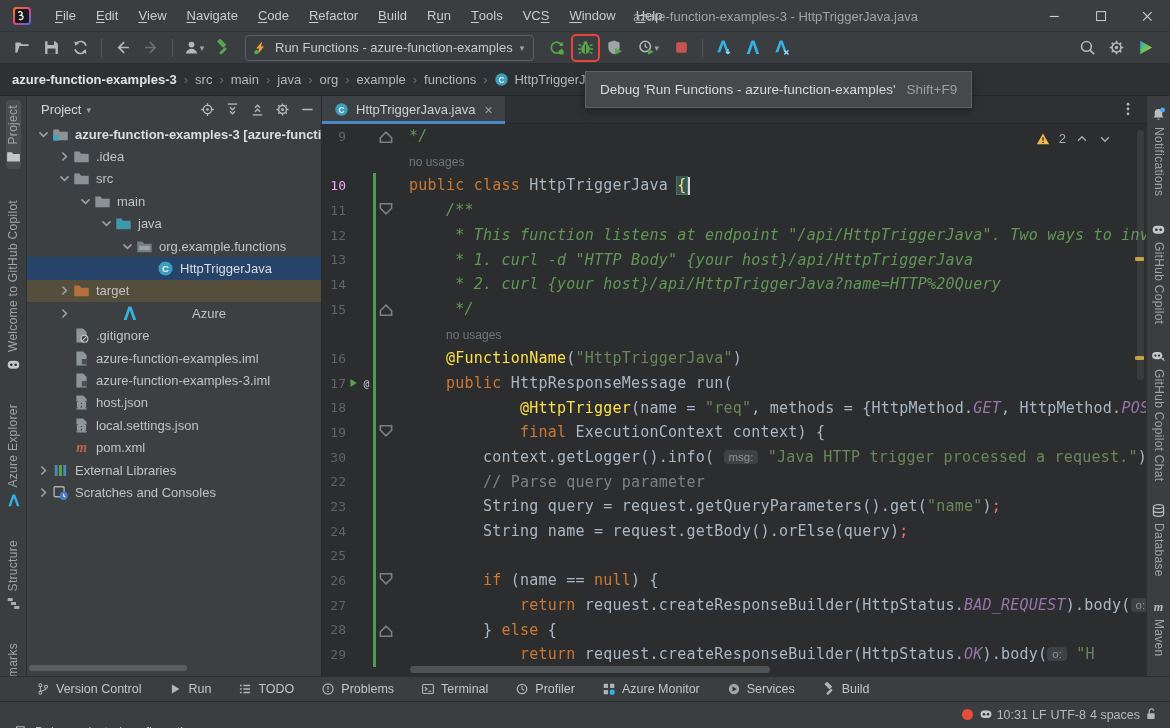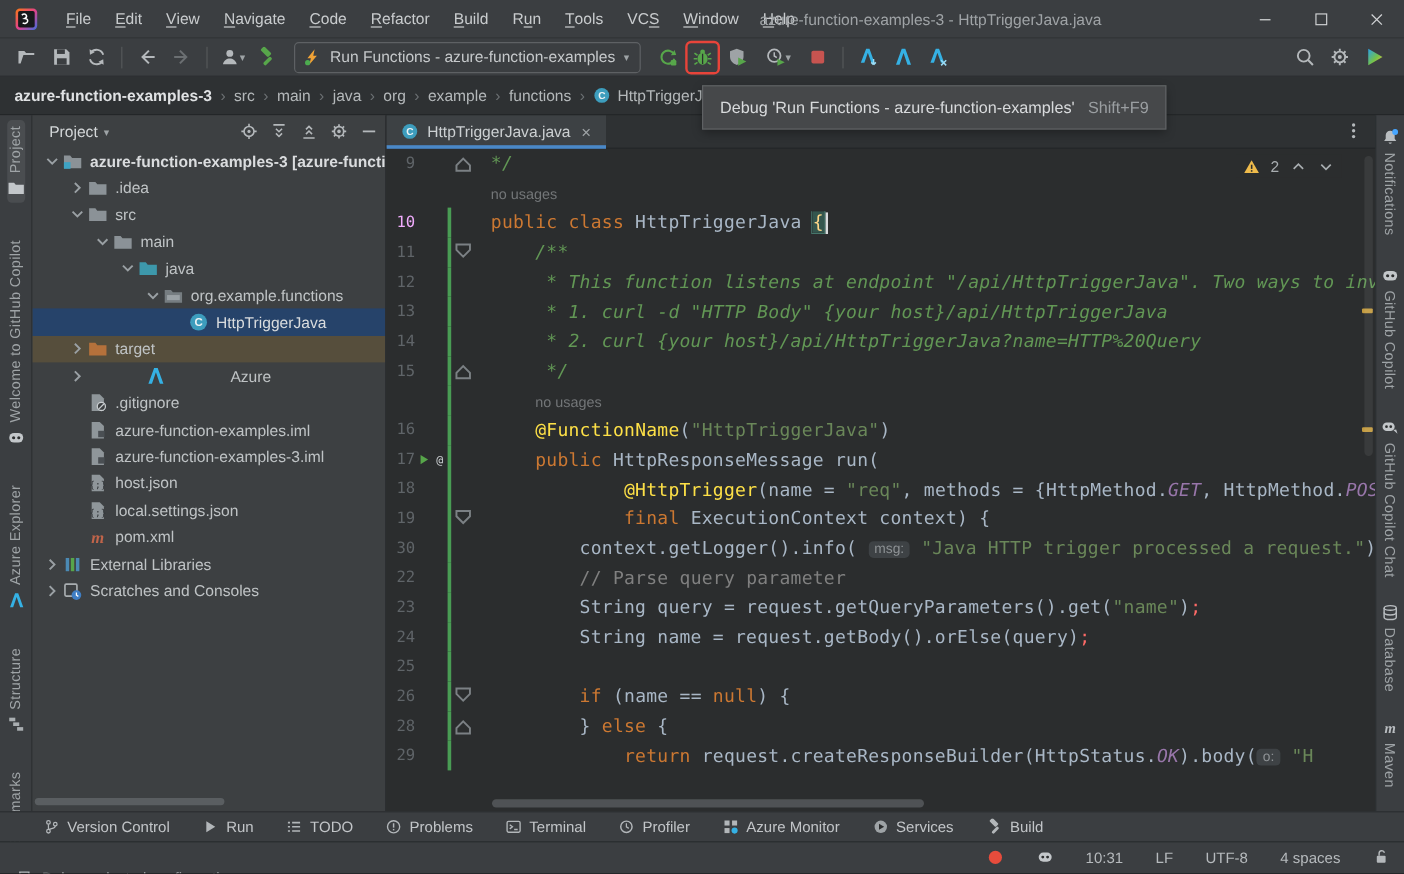--- a/index.html
+++ b/index.html
@@ -112,21 +112,21 @@
   #bottom-bar{position:absolute;left:0;top:676px;width:1170px;height:25px;background:#3b3e41;
               border-top:1px solid #2c2f31;box-sizing:border-box;display:flex;align-items:center;
               padding-left:36px;gap:27px;font-size:12.5px;color:#c2c5c8;}
   .bb-item{display:flex;align-items:center;gap:6px;}
   .bb-item .ico{width:14px;height:14px;}
   #statusbar{position:absolute;left:0;top:701px;width:1170px;height:27px;background:#3b3e41;
              border-top:1px solid #2a2d2f;box-sizing:border-box;display:flex;align-items:center;
              font-size:12.5px;color:#b6babd;padding:0 12px;}
   #status-left{display:flex;align-items:center;gap:9px;margin-top:33px;}
   #status-left .ico{width:14px;height:14px;}
-  #status-right{margin-left:auto;display:flex;align-items:center;gap:27px;}
+  #status-right{margin-left:auto;display:flex;align-items:center;gap:4px;}
   #status-right .ico{width:14px;height:14px;}
   .rec-dot{width:11px;height:11px;border-radius:50%;background:#e74c3c;}
 
   
   #tooltip{position:absolute;left:585px;top:71px;height:35px;background:#46484a;border:1px solid #5e6163;
            display:flex;align-items:center;gap:11px;padding:0 14px;z-index:60;white-space:nowrap;
            box-shadow:0 3px 8px rgba(0,0,0,.35);}
   #tooltip-text{color:#d8dadc;font-size:13.5px;}
   #tooltip-shortcut{color:#9b9fa2;font-size:13.5px;}
 </style>
@@ -889,20 +889,27 @@
               <span class="gi"></span>
               <span class="vcsbar on"></span>
               <span class="fold">
                 <svg viewBox="0 0 16 16" xmlns="http://www.w3.org/2000/svg">
                   <path d="M3.5 3v3.6L8 11.1l4.5-4.5V3z" fill="none" stroke="#7b8084" stroke-width="1.3"></path>
                 </svg>
               </span>
               <pre class="codetext"><span class="c-t">        </span><span class="c-k">if </span><span class="c-t">(name == </span><span class="c-k">null</span><span class="c-t">) {</span></pre>
             </div>
             <div class="crow">
+              <span class="ln">27</span>
+              <span class="gi"></span>
+              <span class="vcsbar on"></span>
+              <span class="fold"></span>
+              <pre class="codetext"><span class="c-t">            </span><span class="c-k">return </span><span class="c-t">request.createResponseBuilder(HttpStatus.</span><span class="c-p">BAD_REQUEST</span><span class="c-t">).body(</span><span class="pill">o:</span></pre>
+            </div>
+            <div class="crow">
               <span class="ln">28</span>
               <span class="gi"></span>
               <span class="vcsbar on"></span>
               <span class="fold">
                 <svg viewBox="0 0 16 16" xmlns="http://www.w3.org/2000/svg">
                   <path d="M3.5 13v-3.6L8 4.9l4.5 4.5V13z" fill="none" stroke="#7b8084" stroke-width="1.3"></path>
                 </svg>
               </span>
               <pre class="codetext"><span class="c-t">        } </span><span class="c-k">else </span><span class="c-t">{</span></pre>
             </div>

